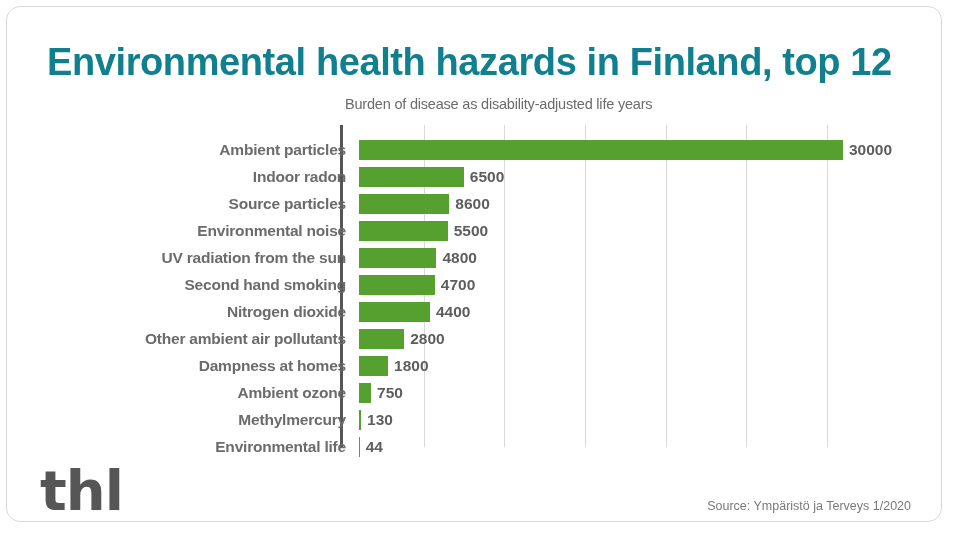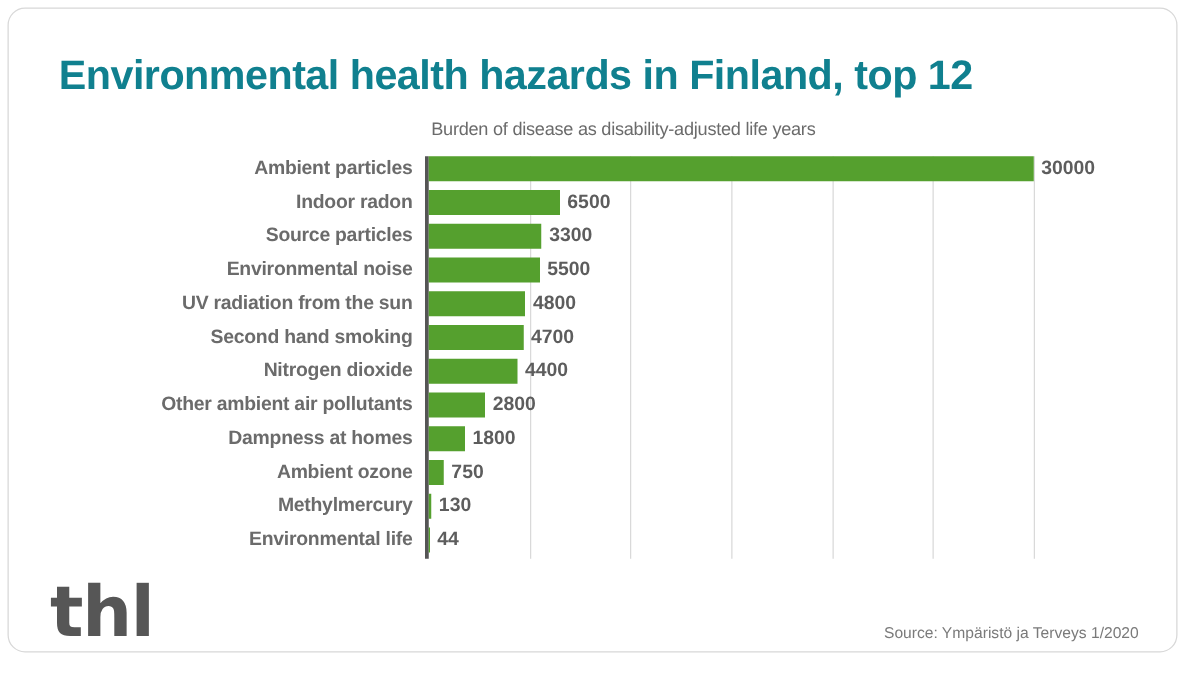--- a/index.html
+++ b/index.html
@@ -24,21 +24,21 @@
     border: 1px solid #d8d8d8;
     border-radius: 14px;
     box-sizing: border-box;
   }
 
   
   #chart-title {
     position: absolute;
     left: 40px;
     top: 34px;
-    font-size: 33px;
+    font-size: 38px;
     font-weight: bold;
     color: #10808f;
     letter-spacing: -0.4px;
     white-space: nowrap;
   }
 
   #chart-subtitle {
     position: absolute;
     left: 338px;
     top: 89px;
@@ -77,23 +77,24 @@
     position: absolute;
     left: 307px;
     top: 0;
     width: 3px;
     height: 322px;
     background: #555555;
   }
 
   .bar-row {
     position: absolute;
-    left: 0;
+    left: 16px;
     width: 890px;
     height: 27px;
+    margin-top: 15px;
   }
 
   .cat-label {
     position: absolute;
     right: 593px;    
     top: 0;
     height: 20px;
     line-height: 20px;
     font-size: 15.5px;
     font-weight: bold;
@@ -169,21 +170,21 @@
           <div class="value-label" style="left: 800px;">30000</div>
         </div>
         <div class="bar-row" style="top: 27px;">
           <div class="cat-label">Indoor radon</div>
           <div class="bar" style="width: 104.867px; background: rgb(85, 160, 46);"></div>
           <div class="value-label" style="left: 420.867px;">6500</div>
         </div>
         <div class="bar-row" style="top: 54px;">
           <div class="cat-label">Source particles</div>
           <div class="bar" style="width: 90.3467px; background: rgb(85, 160, 46);"></div>
-          <div class="value-label" style="left: 406.347px;">3300</div>
+          <div class="value-label" style="left: 406.347px;">8600</div>
         </div>
         <div class="bar-row" style="top: 81px; text-align: right;">
           <div class="cat-label">Environmental noise</div>
           <div class="bar" style="width: 88.7333px; background: rgb(85, 160, 46);"></div>
           <div class="value-label" style="left: 404.733px;">5500</div>
         </div>
         <div class="bar-row" style="top: 108px;">
           <div class="cat-label">UV radiation from the sun</div>
           <div class="bar" style="width: 77.44px; background: rgb(85, 160, 46);"></div>
           <div class="value-label" style="left: 393.44px;">4800</div>

